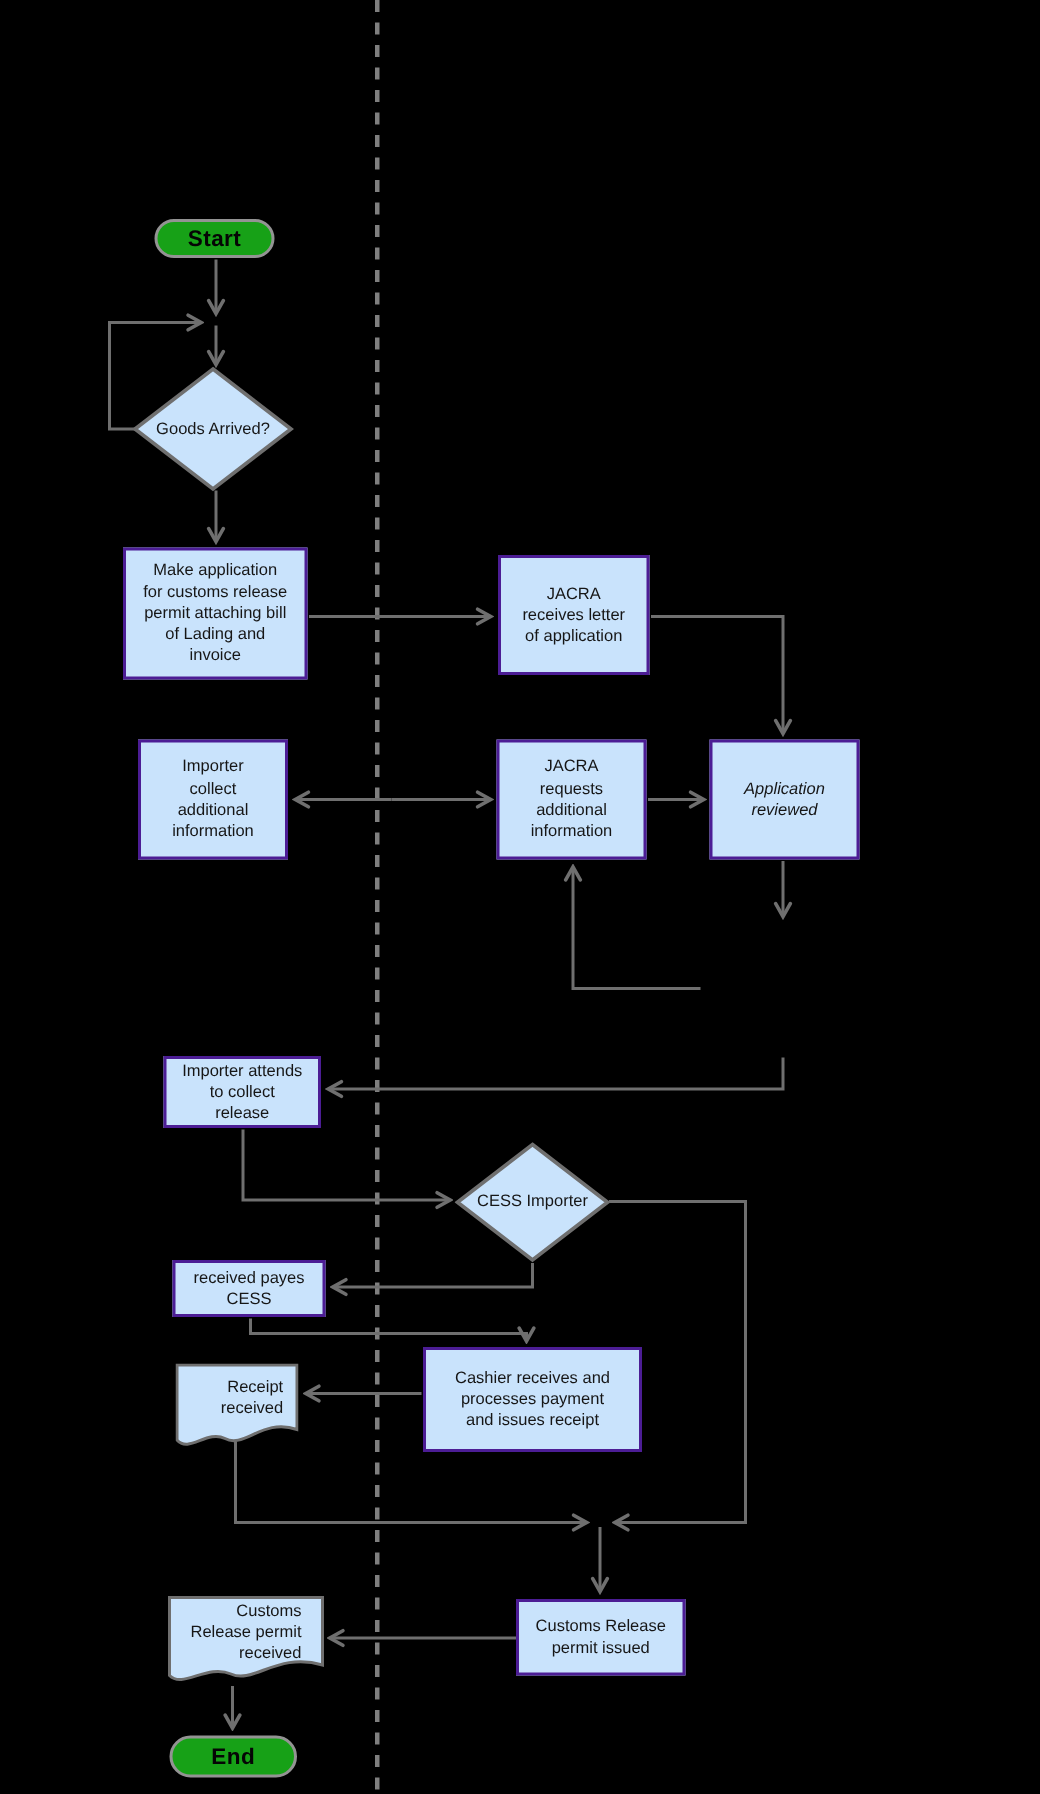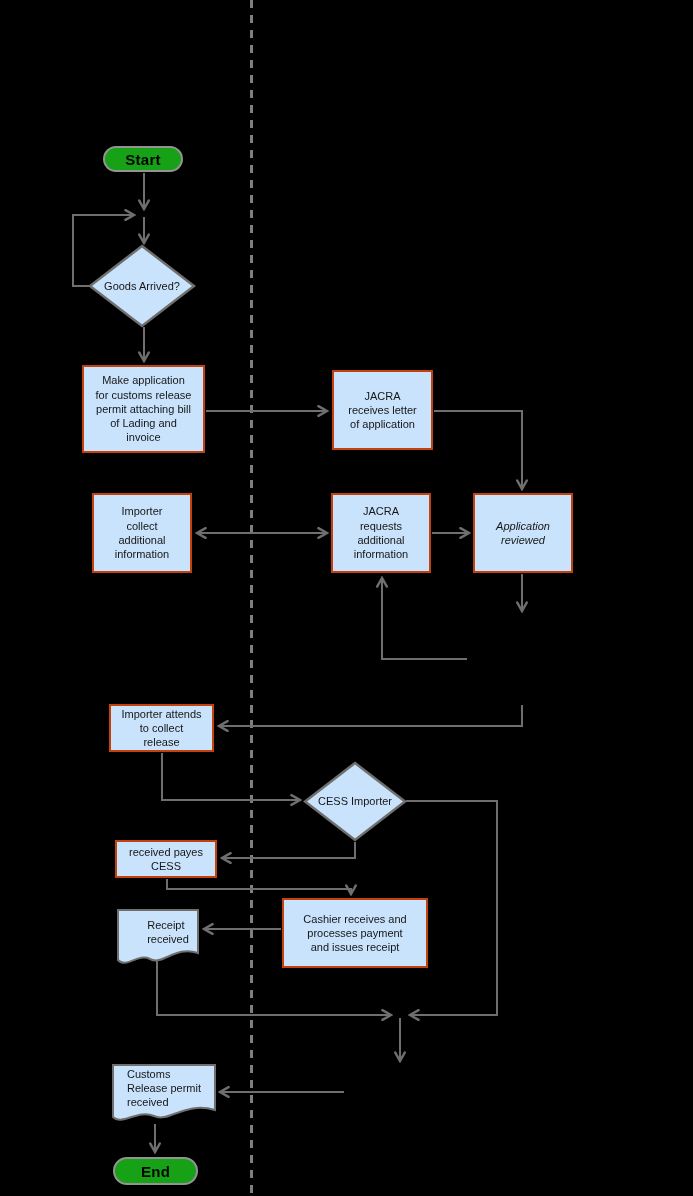--- a/index.html
+++ b/index.html
@@ -5,34 +5,34 @@
   html,body{margin:0;padding:0;background:#000;}
   .stage{
     position:relative;width:693px;height:1196px;background:#000;overflow:hidden;
     font-family:"Liberation Sans",sans-serif;
   }
   svg.wires{position:absolute;left:0;top:0;}
   .wire{fill:none;stroke:#6f6f6f;stroke-width:2px;}
   .divider{stroke:#7f7f7f;stroke-width:3px;stroke-dasharray:8 7;}
   .node{position:absolute;box-sizing:border-box;display:flex;align-items:center;justify-content:center;text-align:center;}
   .process{
-    background:#c9e3fc;border:2px solid #c2410c;color:#161616;
+    background:#c9e3fc;border:2px solid #4c1d95;color:#161616;
     font-size:11px;line-height:1.3;
   }
   .terminator{
     background:#17a117;border:2px solid #939393;border-radius:14px;
     color:#050505;font-weight:bold;font-size:15px;letter-spacing:.3px;
   }
   .shapewrap{position:absolute;}
   .shapewrap svg{display:block;}
   .diamond{fill:#c9e3fc;stroke:#6f6f6f;stroke-width:2.5px;}
   .docshape{fill:#c9e3fc;stroke:#6f6f6f;stroke-width:2px;}
   .dlabel{
     position:absolute;inset:0;display:flex;align-items:center;justify-content:center;
-    font-size:11px;line-height:1.3;color:#161616;text-align:left;pointer-events:none;
+    font-size:11px;line-height:1.3;color:#161616;text-align:right;pointer-events:none;
   }
   .dlabel.doc{padding-bottom:12px;}
   .label{white-space:pre-line;}
 </style>
 </head>
 <body>
 
 <div class="stage">
 
   <svg class="wires" width="693" height="1196">
@@ -131,20 +131,24 @@
     <span class="label">received payes
 CESS</span>
   </div>
 
   <div class="node process" style="left:282px;top:898px;width:146px;height:70px;">
     <span class="label">Cashier receives and
 processes payment
 and issues receipt</span>
   </div>
 
+  <div class="node process" style="left:344px;top:1066px;width:113px;height:51px;">
+    <span class="label">Customs Release
+permit issued</span>
+  </div>
 
   <div class="shapewrap" style="left:117px;top:909px;width:102px;height:58px;">
     <svg width="82" height="58">
       <path class="docshape" d="M1,1 H81 V44 C58,36 46,57 33,50 C21,44 9,60 1,51 Z"></path>
     </svg>
     <div class="dlabel doc label">Receipt
 received</div>
   </div>
 
   <div class="shapewrap" style="left:112px;top:1064px;width:104px;height:60px;">

